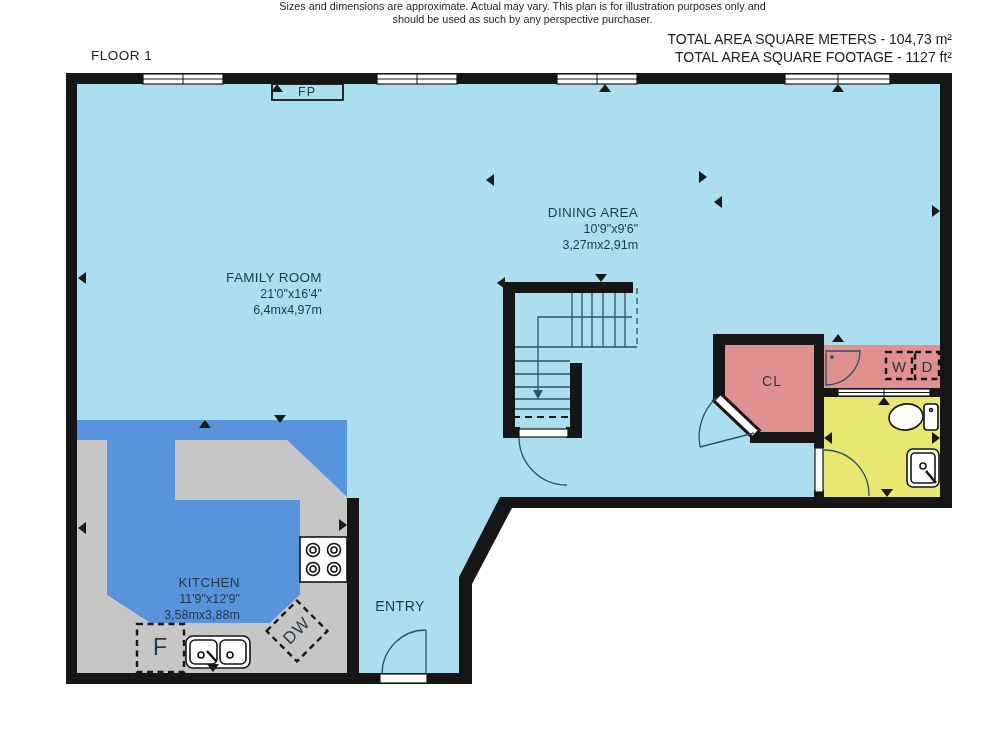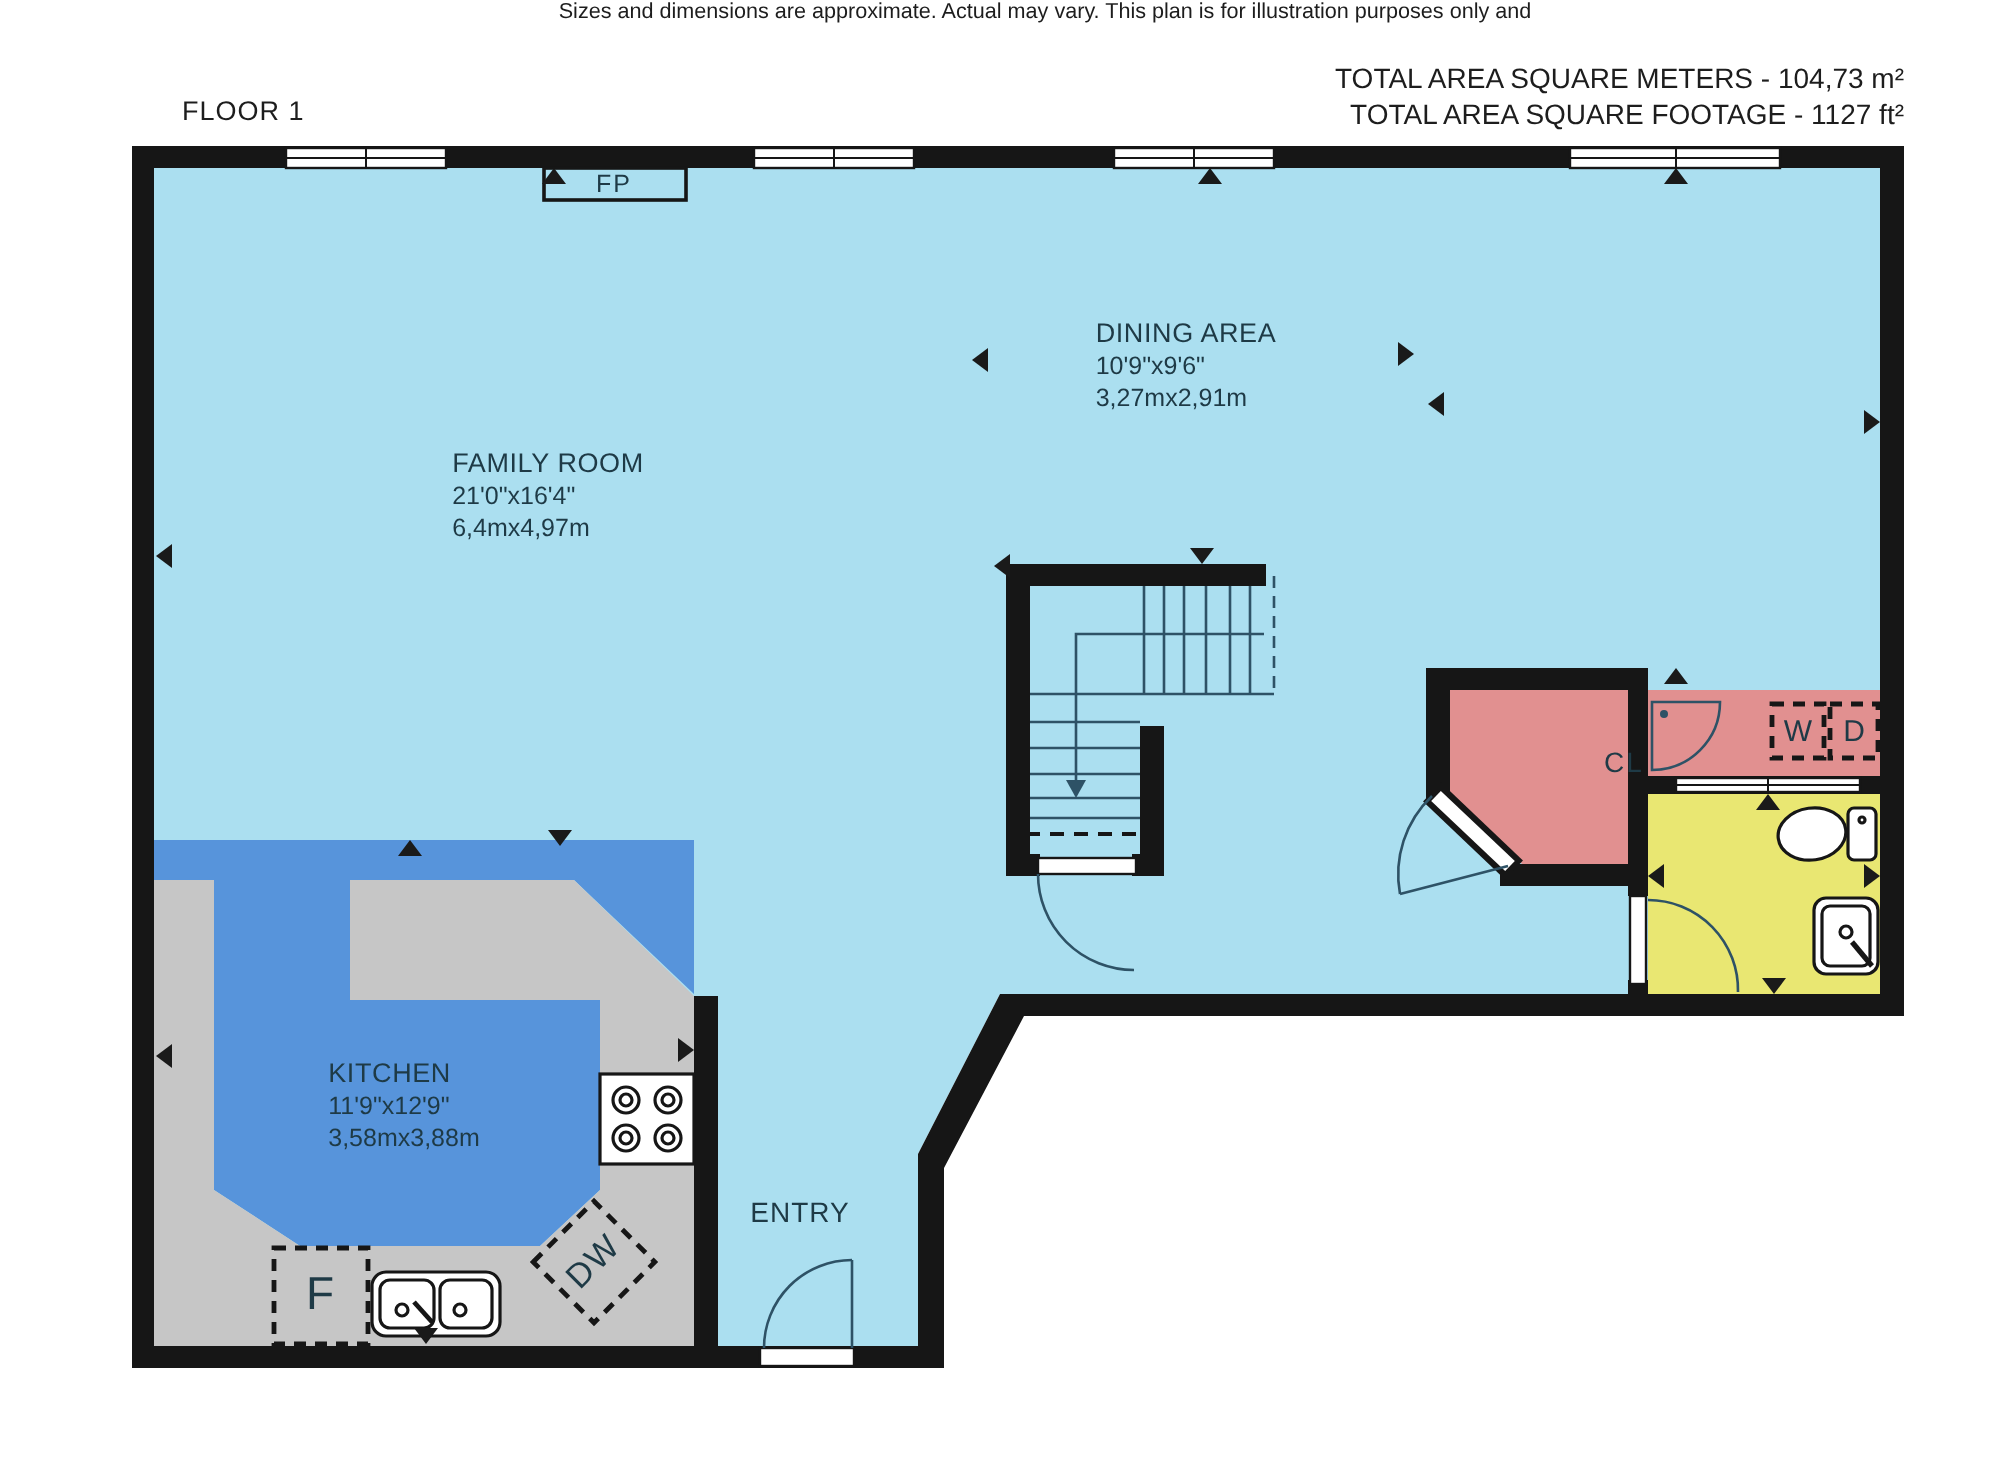--- a/index.html
+++ b/index.html
@@ -20,22 +20,22 @@
   .walldash{stroke:var(--wall);stroke-width:2;fill:none;stroke-dasharray:7 5}
   .thresh{fill:#ffffff;stroke:#161616;stroke-width:1.2}
   .fix{fill:#ffffff;stroke:#161616;stroke-width:1.6}
   .fixline{stroke:#161616;stroke-width:1.6;fill:none}
   .appl{fill:none;stroke:#161616;stroke-width:2.4;stroke-dasharray:6 4.5}
   .mk{fill:#1a1a1a}
   .winline{stroke:#161616;stroke-width:1}
   
   .txt{position:absolute;color:var(--text-ink);white-space:nowrap;}
   .room-label{
-    position:absolute;transform:translate(-50%,-50%);text-align:left;
-    color:var(--label-ink);white-space:nowrap;line-height:16px;
+    position:absolute;transform:translate(-50%,-50%);text-align:right;
+    color:var(--label-ink);white-space:nowrap;line-height:16px;margin-top:46px;
   }
   .room-name{font-size:13.5px;letter-spacing:.3px;}
   .room-dim{font-size:12.5px;}
   .small-tag{position:absolute;transform:translate(-50%,-50%);color:var(--label-ink);white-space:nowrap;}
   #floor-label{left:67px;top:48px;font-size:13.5px;letter-spacing:.5px;margin-left:24px;}
   #area-block{right:48px;top:30px;text-align:right;font-size:14px;line-height:18px;}
   #footer-block{left:0;right:0;top:681px;text-align:center;font-size:10.8px;line-height:12.6px;color:var(--text-ink);margin-left:45px;}
   #dw-tag{transform:translate(-50%,-50%) rotate(-45deg);font-size:17px;letter-spacing:1px;}
   #f-tag{font-size:23px;}
   #fp-tag{font-size:12.5px;letter-spacing:1px;}
@@ -264,24 +264,25 @@
 
 
   <div class="room-label" style="left:202px;top:553px">
     <div class="room-name">KITCHEN</div>
     <div class="room-dim">11'9"x12'9"</div>
     <div class="room-dim">3,58mx3,88m</div>
   </div>
 
 
   <div class="small-tag" id="entry-tag" style="left:400px;top:606px">ENTRY</div>
-  <div class="small-tag" id="cl-tag" style="left:812px;top:381px">CL</div>
+  <div class="small-tag" id="cl-tag" style="left:772px;top:381px">CL</div>
   <div class="small-tag" id="fp-tag" style="left:307px;top:92px">FP</div>
   <div class="small-tag wd-tag" style="left:899px;top:366px">W</div>
   <div class="small-tag wd-tag" style="left:927px;top:366px">D</div>
   <div class="small-tag" id="f-tag" style="left:160px;top:647px">F</div>
   <div class="small-tag" id="dw-tag" style="left:297px;top:631px">DW</div>
 
   <div id="footer-block">
     <div>Sizes and dimensions are approximate. Actual may vary. This plan is for illustration purposes only and</div>
+    <div>should be used as such by any perspective purchaser.</div>
   </div>
 
 </div>
 
 </body></html>

